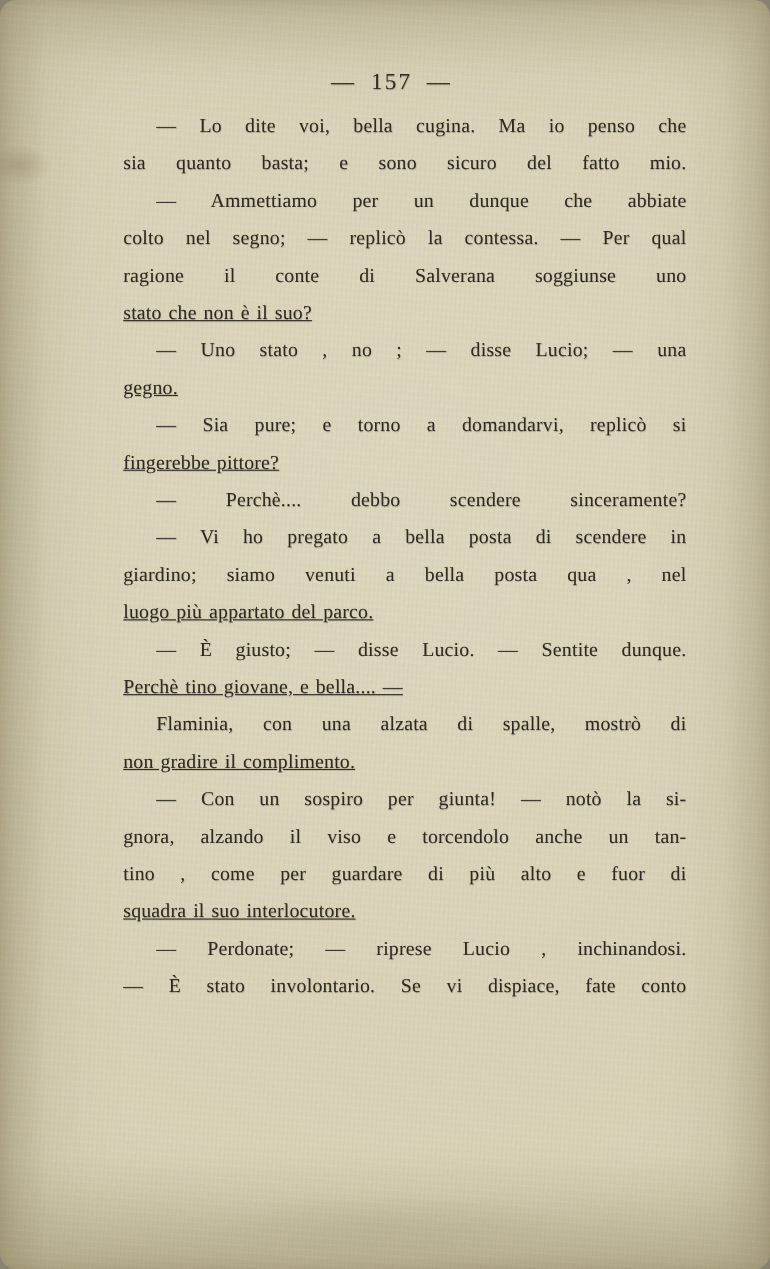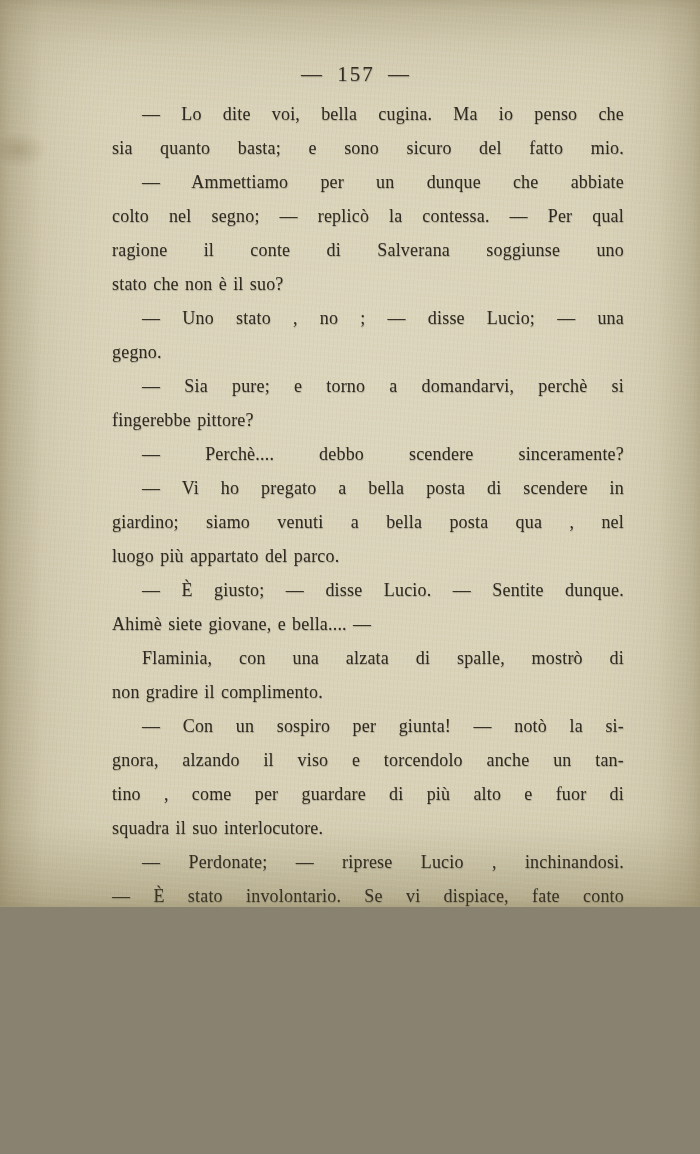--- a/index.html
+++ b/index.html
@@ -1,27 +1,28 @@
 <!DOCTYPE html>
 <html><head>
 <meta charset="utf-8">
 <style>
   html, body { margin: 0; padding: 0; background: #8a8270; }
   .scan {
     position: relative;
     width: 700px;
-    height: 907px;
+    height: 1154px;
     overflow: hidden;
     font-family: "Liberation Serif", "DejaVu Serif", serif;
     color: #2f2a21;
     background:
       radial-gradient(ellipse 130% 95% at 52% 42%, rgba(255,255,250,0.12), rgba(0,0,0,0) 65%),
       linear-gradient(180deg, rgba(120,105,68,0.10) 0%, rgba(0,0,0,0) 5%, rgba(0,0,0,0) 91%, rgba(118,108,66,0.20) 100%),
       linear-gradient(90deg, rgba(115,100,64,0.20) 0%, rgba(0,0,0,0) 6%, rgba(0,0,0,0) 94%, rgba(115,100,64,0.16) 100%),
       #d7d0b5;
+    border-radius: 15px;
   }
   .grain {
     position: absolute; inset: 0;
     background:
       repeating-linear-gradient(94deg, rgba(150,138,100,0.06) 0 1px, rgba(0,0,0,0) 1px 4px),
       repeating-linear-gradient(4deg, rgba(255,255,252,0.05) 0 2px, rgba(0,0,0,0) 2px 6px);
   }
   .vignette {
     position: absolute; inset: 0; z-index: 5; pointer-events: none;
     box-shadow:
@@ -54,21 +55,21 @@
   .text-block {
     position: absolute; left: 112px; top: 97px; width: 512px;
     font-size: 18px;
     line-height: 34px;
     letter-spacing: 0.2px;
     word-spacing: 1.5px;
     text-shadow: 0.4px 0.5px 0.7px rgba(47,42,33,0.28);
   }
   .para { margin: 0; }
   .line { text-align: justify; text-align-last: justify; }
-  .line.last { text-align-last: left; }
+  .line.last { text-align-last: left; text-decoration: underline; }
   .line.indent { text-indent: 30px; }
 </style>
 </head>
 <body>
 
 <div class="scan">
   <div class="grain"></div>
   <div class="stain-left"></div>
   <div class="stain-dot"></div>
   <div class="stain-bottom"></div>
@@ -82,34 +83,34 @@
         <div class="line indent">— Ammettiamo per un dunque che abbiate</div>
         <div class="line">colto nel segno; — replicò la contessa. — Per qual</div>
         <div class="line">ragione il conte di Salverana soggiunse uno</div>
         <div class="line last">stato che non è il suo?</div>
       </div>
       <div class="para">
         <div class="line indent">— Uno stato , no ; — disse Lucio; — una</div>
         <div class="line last">gegno.</div>
       </div>
       <div class="para">
-        <div class="line indent">— Sia pure; e torno a domandarvi, perchè si</div>
+        <div class="line indent">— Sia pure; e torno a domandarvi, replicò si</div>
         <div class="line last">fingerebbe pittore?</div>
       </div>
       <div class="para">
         <div class="line indent">— Perchè.... debbo scendere sinceramente?</div>
       </div>
       <div class="para">
         <div class="line indent">— Vi ho pregato a bella posta di scendere in</div>
         <div class="line">giardino; siamo venuti a bella posta qua , nel</div>
         <div class="line last">luogo più appartato del parco.</div>
       </div>
       <div class="para">
         <div class="line indent">— È giusto; — disse Lucio. — Sentite dunque.</div>
-        <div class="line last">Ahimè siete giovane, e bella.... —</div>
+        <div class="line last">Perchè tino giovane, e bella.... —</div>
       </div>
       <div class="para">
         <div class="line indent">Flaminia, con una alzata di spalle, mostrò di</div>
         <div class="line last">non gradire il complimento.</div>
       </div>
       <div class="para">
         <div class="line indent">— Con un sospiro per giunta! — notò la si-</div>
         <div class="line">gnora, alzando il viso e torcendolo anche un tan-</div>
         <div class="line">tino , come per guardare di più alto e fuor di</div>
         <div class="line last">squadra il suo interlocutore.</div>

